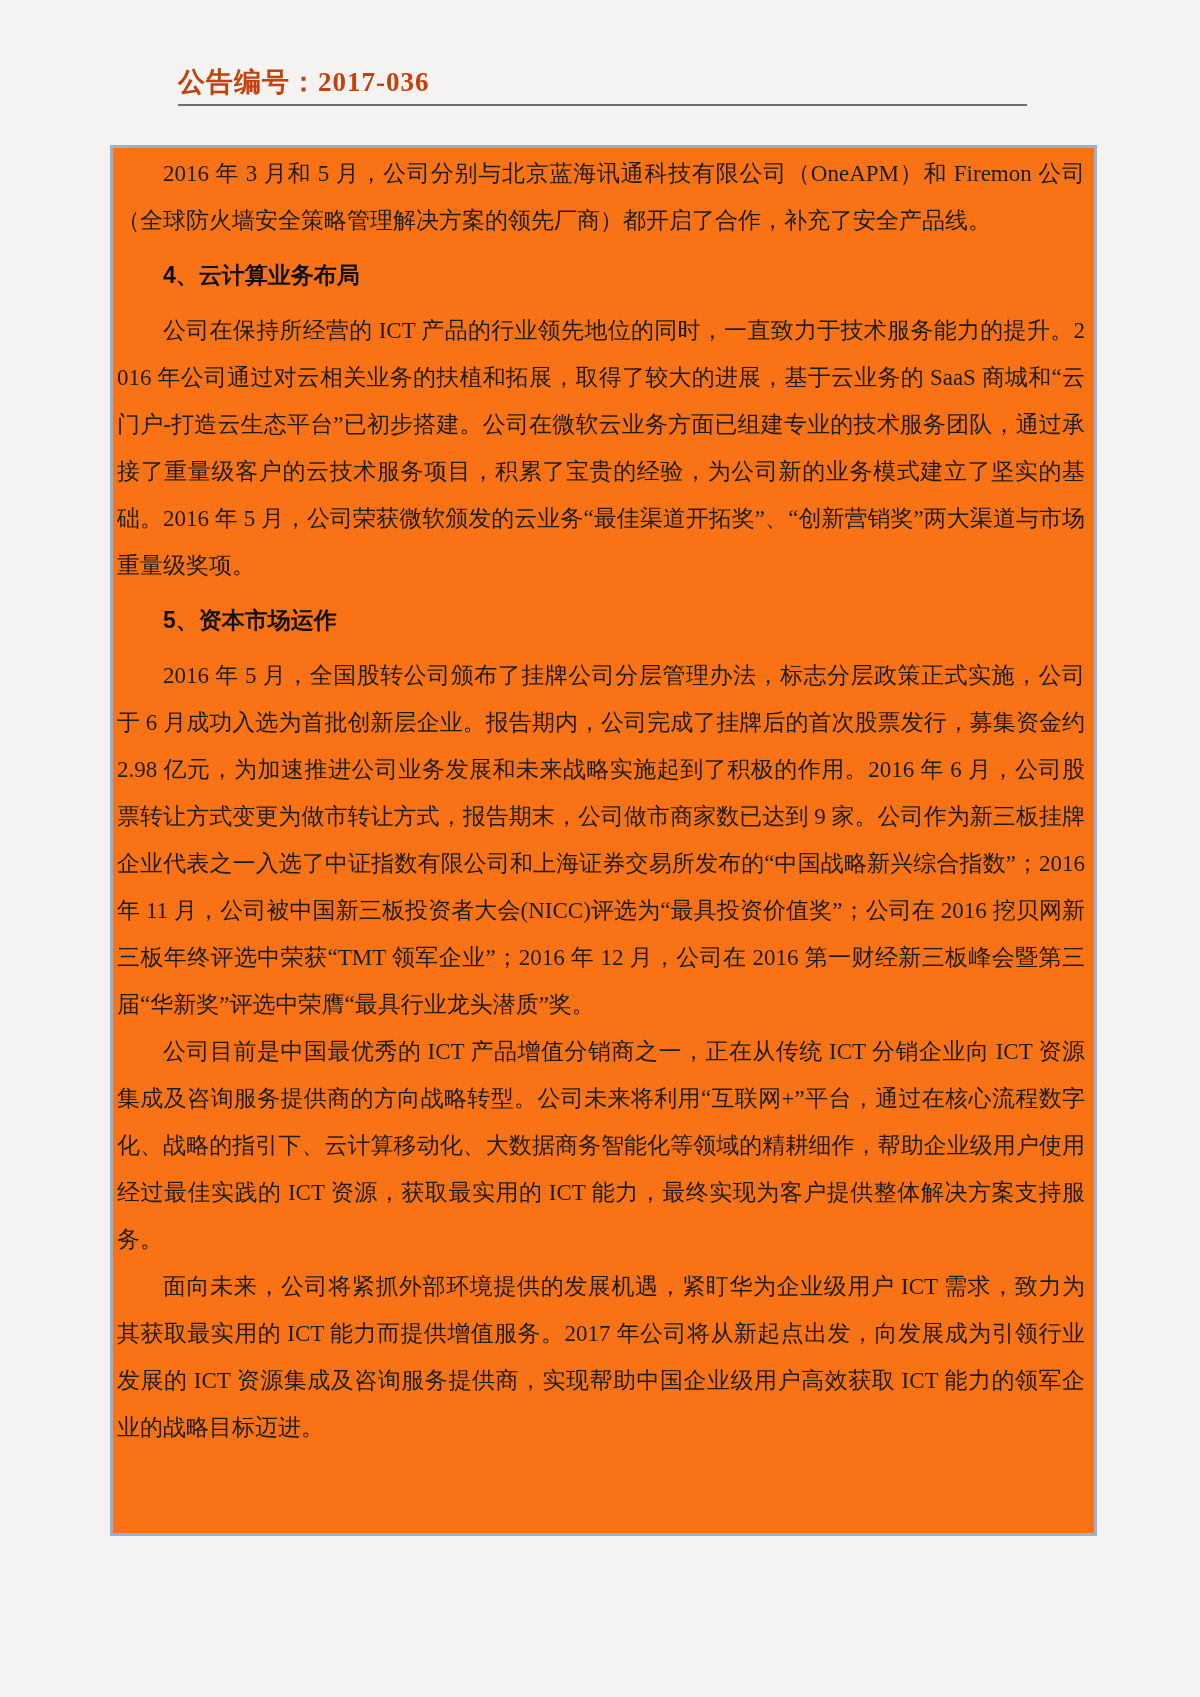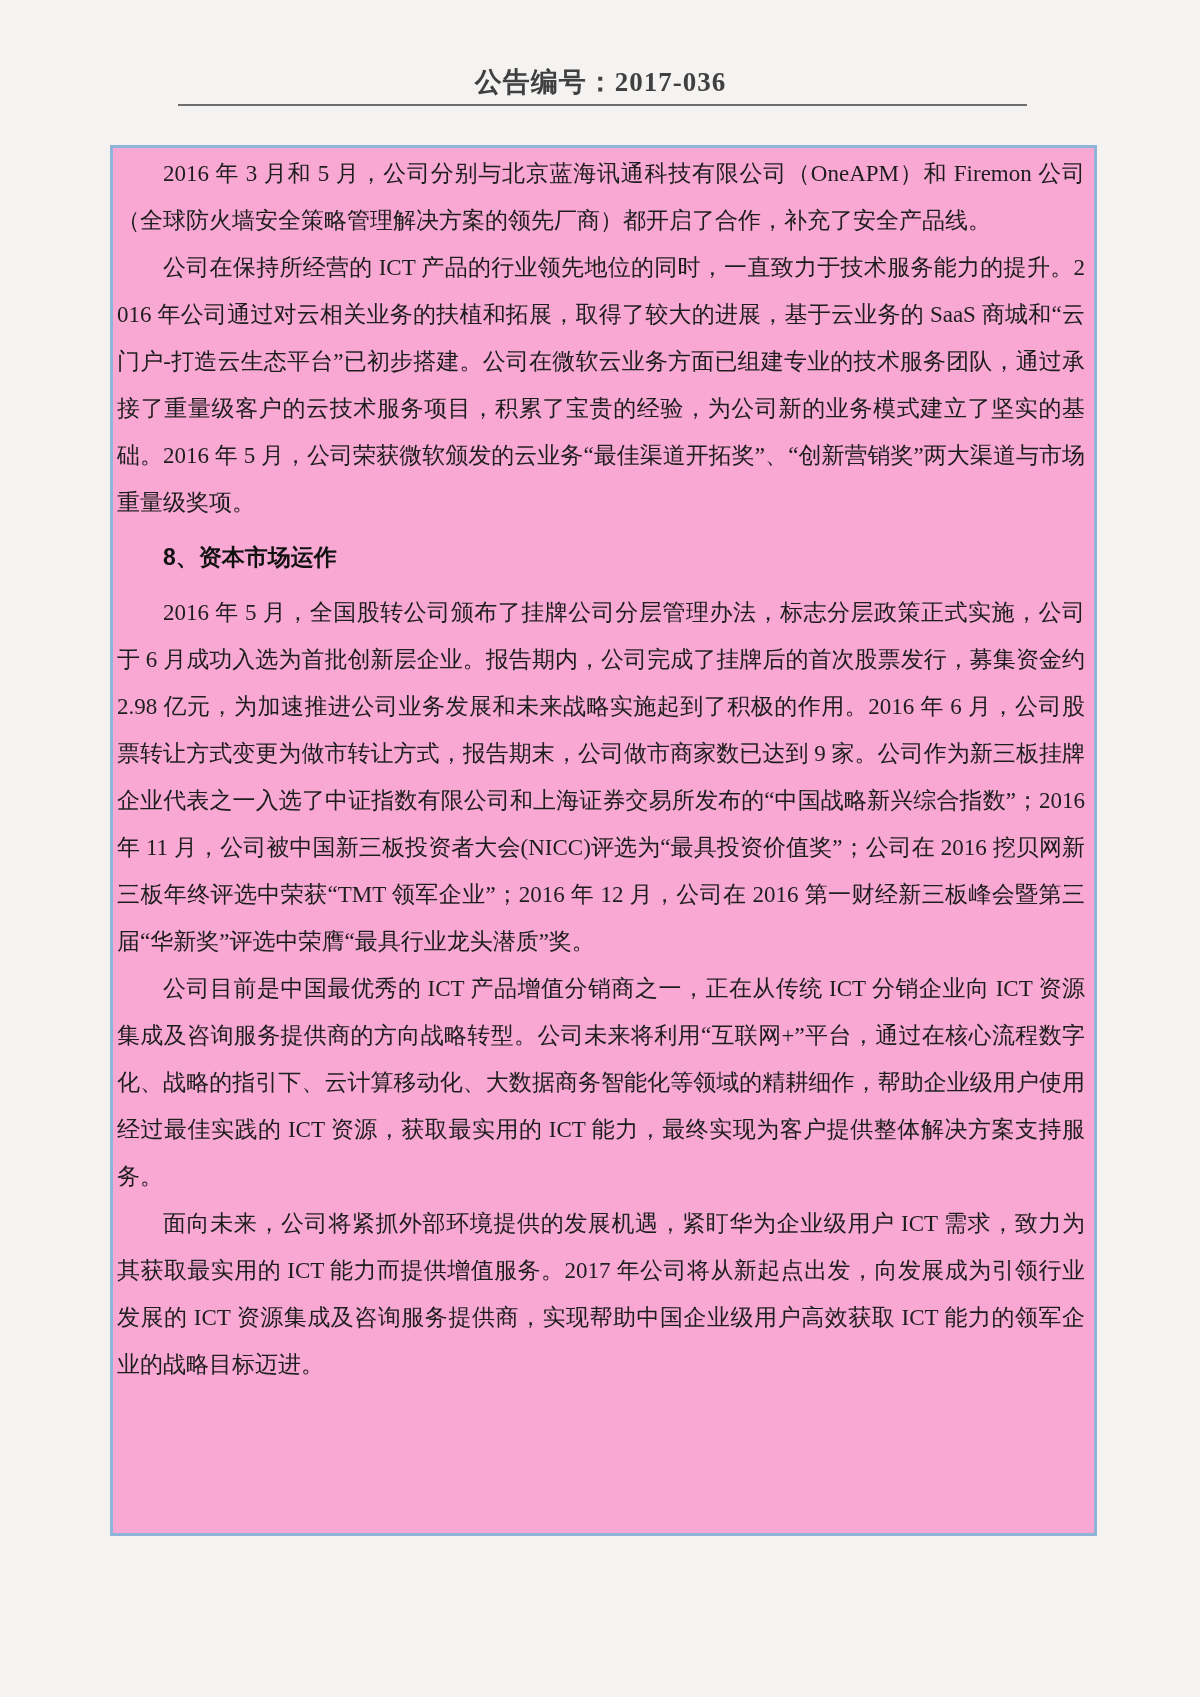--- a/index.html
+++ b/index.html
@@ -13,44 +13,44 @@
     background: #f4f3f1;
     font-family: "Liberation Serif", "DejaVu Serif", serif;
     color: #1d1d1d;
     overflow: hidden;
   }
   .notice-number {
     position: absolute;
     top: 64px;
     left: 178px;
     width: 845px;
-    text-align: center;
+    text-align: left;
     font-size: 27px;
     font-weight: bold;
     letter-spacing: 1px;
-    color: #404040;
+    color: #c2410c;
     font-family: "Liberation Serif", "DejaVu Serif", serif;
   }
   .header-rule {
     position: absolute;
     top: 104px;
     left: 178px;
     width: 849px;
     height: 2px;
     background: #6e6e6e;
   }
   .content-box {
     position: absolute;
     left: 110px;
     top: 145px;
     width: 987px;
     height: 1391px;
     box-sizing: border-box;
     border: 3px solid #8fb4d9;
-    background: #f9a8d4;
+    background: #f97316;
     padding: 2px 9px 0 4px;
   }
   .doc-body p.doc-paragraph {
     margin: 0;
     font-size: 23px;
     line-height: 47px;
     text-align: justify;
     text-indent: 2em;
     word-break: break-all;
   }
@@ -67,19 +67,20 @@
 </head>
 <body>
 
 <div class="notice-number">公告编号：2017-036</div>
 
 <div class="header-rule"></div>
 
 <div class="content-box">
   <div class="doc-body">
       <p class="doc-paragraph">2016 年 3 月和 5 月，公司分别与北京蓝海讯通科技有限公司（OneAPM）和 Firemon 公司（全球防火墙安全策略管理解决方案的领先厂商）都开启了合作，补充了安全产品线。</p>
+      <h2 class="section-heading">4、云计算业务布局</h2>
       <p class="doc-paragraph">公司在保持所经营的 ICT 产品的行业领先地位的同时，一直致力于技术服务能力的提升。2016 年公司通过对云相关业务的扶植和拓展，取得了较大的进展，基于云业务的 SaaS 商城和“云门户-打造云生态平台”已初步搭建。公司在微软云业务方面已组建专业的技术服务团队，通过承接了重量级客户的云技术服务项目，积累了宝贵的经验，为公司新的业务模式建立了坚实的基础。2016 年 5 月，公司荣获微软颁发的云业务“最佳渠道开拓奖”、“创新营销奖”两大渠道与市场重量级奖项。</p>
-      <h2 class="section-heading">8、资本市场运作</h2>
+      <h2 class="section-heading">5、资本市场运作</h2>
       <p class="doc-paragraph">2016 年 5 月，全国股转公司颁布了挂牌公司分层管理办法，标志分层政策正式实施，公司于 6 月成功入选为首批创新层企业。报告期内，公司完成了挂牌后的首次股票发行，募集资金约 2.98 亿元，为加速推进公司业务发展和未来战略实施起到了积极的作用。2016 年 6 月，公司股票转让方式变更为做市转让方式，报告期末，公司做市商家数已达到 9 家。公司作为新三板挂牌企业代表之一入选了中证指数有限公司和上海证券交易所发布的“中国战略新兴综合指数”；2016 年 11 月，公司被中国新三板投资者大会(NICC)评选为“最具投资价值奖”；公司在 2016 挖贝网新三板年终评选中荣获“TMT 领军企业”；2016 年 12 月，公司在 2016 第一财经新三板峰会暨第三届“华新奖”评选中荣膺“最具行业龙头潜质”奖。</p>
       <p class="doc-paragraph">公司目前是中国最优秀的 ICT 产品增值分销商之一，正在从传统 ICT 分销企业向 ICT 资源集成及咨询服务提供商的方向战略转型。公司未来将利用“互联网+”平台，通过在核心流程数字化、战略的指引下、云计算移动化、大数据商务智能化等领域的精耕细作，帮助企业级用户使用经过最佳实践的 ICT 资源，获取最实用的 ICT 能力，最终实现为客户提供整体解决方案支持服务。</p>
       <p class="doc-paragraph">面向未来，公司将紧抓外部环境提供的发展机遇，紧盯华为企业级用户 ICT 需求，致力为其获取最实用的 ICT 能力而提供增值服务。2017 年公司将从新起点出发，向发展成为引领行业发展的 ICT 资源集成及咨询服务提供商，实现帮助中国企业级用户高效获取 ICT 能力的领军企业的战略目标迈进。</p>
     </div>
 </div>
 
 </body></html>

